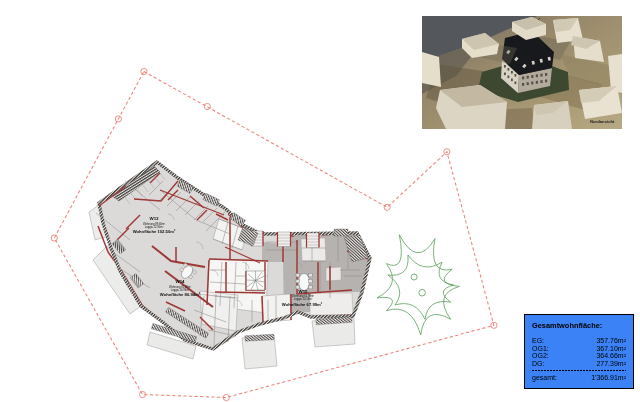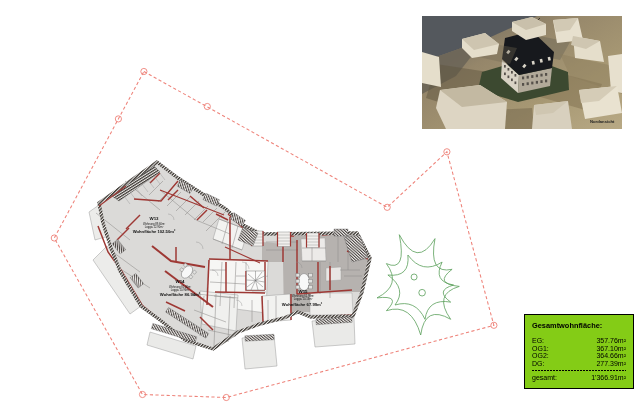--- a/index.html
+++ b/index.html
@@ -332,21 +332,21 @@
   <polygon points="112,89 146,85 131,97 114,99" fill="#cfc6b1"></polygon>
 
   <polygon points="18,74 58,69 85,86 83,113 24,113 14,92" fill="#ddd5c3"></polygon>
   <polygon points="18,74 58,69 85,86 40,91" fill="#c3b9a2"></polygon>
 
   <polygon points="0,36 17,41 19,71 0,67" fill="#e5decb"></polygon>
 
   <text x="168" y="107" font-size="4.2" fill="#222222" font-weight="bold">Nordansicht</text>
 </svg>
 
-<div style="position:absolute;left:524px;top:314px;width:108px;height:73px;border:1.2px solid #000;background:#84cc16;font-size:7px;color:#000;">
+<div style="position:absolute;left:524px;top:314px;width:108px;height:73px;border:1.2px solid #000;background:#3b82f6;font-size:7px;color:#000;">
   <div style="margin:6px 7px 0 7px;font-weight:bold;font-size:7.4px;">Gesamtwohnfläche:</div>
   <div style="margin:7px 7px 0 7px;line-height:7.6px;">
     <div style="display:flex;justify-content:space-between;">
           <span>EG:</span>
           <span>357.76m²</span>
         </div>
     <div style="display:flex;justify-content:space-between;">
           <span>OG1:</span>
           <span>367.10m²</span>
         </div>

